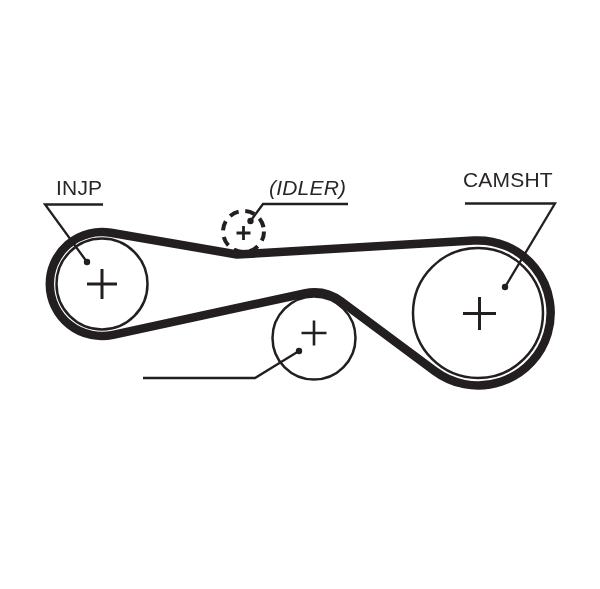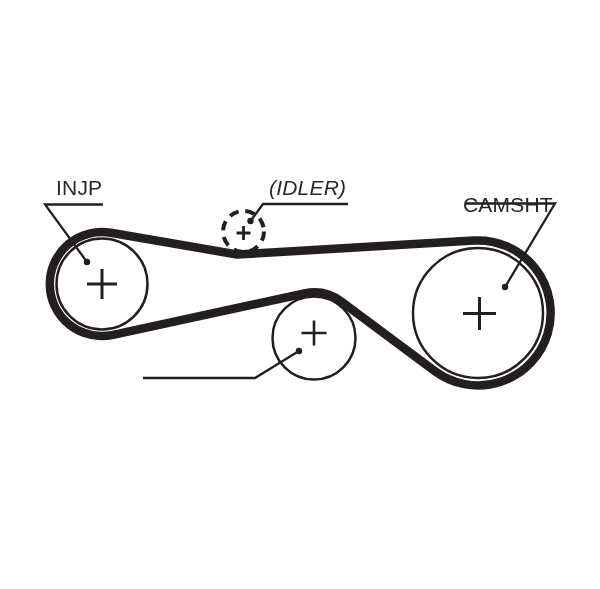--- a/index.html
+++ b/index.html
@@ -107,16 +107,16 @@
     <g>
       <path class="callout-line" d="M 143 378 L 255 378 L 299 351"></path>
       <circle class="callout-dot" cx="299" cy="351" r="3.2"></circle>
     </g>
   </svg>
 
   <div class="diagram-label" style="left:56px; top:177px;">INJP</div>
 
   <div class="diagram-label" style="left:269px; top:177px;font-style:italic;">(IDLER)</div>
 
-  <div class="diagram-label" style="left:463px; top:194px;text-align:center;">CAMSHT</div>
+  <div class="diagram-label" style="left:463px; top:169px;text-align:center;">CAMSHT</div>
 
 
 </div>
 
 </body></html>

